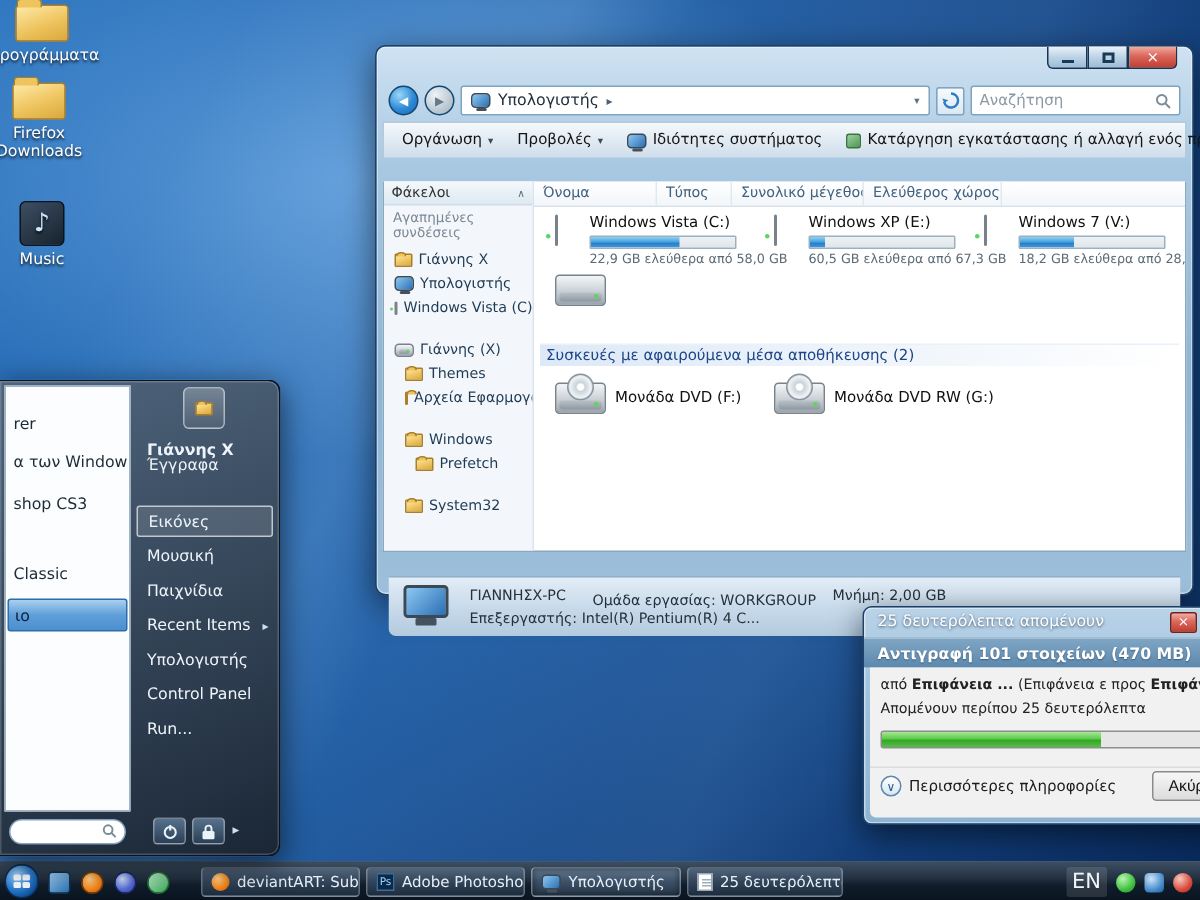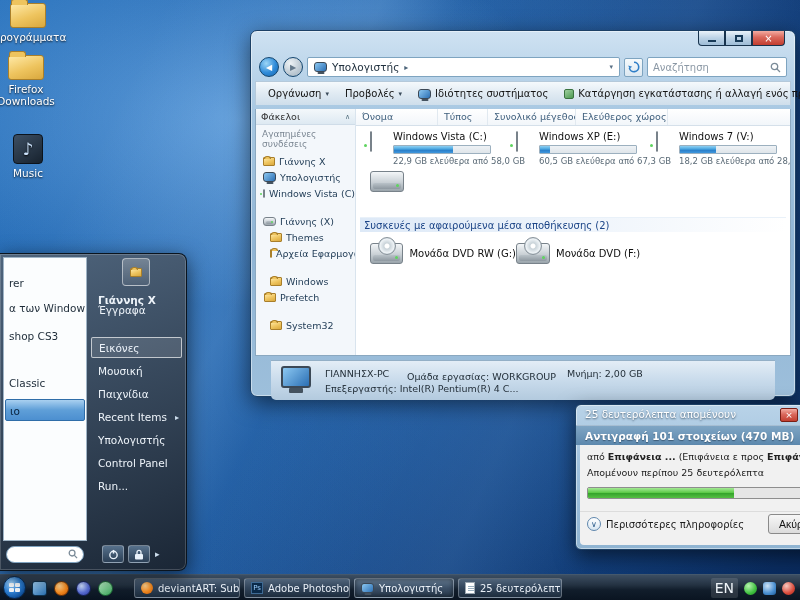--- a/index.html
+++ b/index.html
@@ -64,46 +64,46 @@
   .crumb-arrow{font-size:8px;color:#4a6378}
   .refresh{width:19px;height:19px;border:1px solid #7ea4c0;border-radius:2px;background:linear-gradient(#f6fafc,#dce8f1);display:flex;align-items:center;justify-content:center;flex:0 0 auto}
   .searchbox{width:140px;height:20px;background:#fff;border:1px solid #7ea4c0;border-radius:2px;display:flex;align-items:center;padding:0 5px;flex:0 0 auto}
   .searchbox input{flex:1;border:none;outline:none;font-size:10px;color:#333;width:100px;font-family:inherit;background:transparent}
   .searchbox input::placeholder{color:#8b98a5}
   .toolbar{height:24px;margin:0 4px;border:1px solid #b5c9da;border-bottom:none;display:flex;align-items:center;gap:2px;padding:0 5px;
     background:linear-gradient(#f5f9fc,#e1ebf3 48%,#cfdeeb)}
   .tb-item{display:inline-flex;align-items:center;gap:4px;height:20px;padding:0 7px;font-size:10px;color:#141414;border-radius:3px;white-space:nowrap}
   .tb-caret{font-size:7px;color:#3a4b5a}
   .tb-box{width:10px;height:10px;border-radius:2px;background:linear-gradient(145deg,#9fd0a0,#4d9a52);border:1px solid #3a7340}
-  .main{margin:4px 4px;height:247px;display:flex;background:#fff;border:1px solid #8aa8c0;border-top:none}
+  .main{margin:16px 4px;height:247px;display:flex;background:#fff;border:1px solid #8aa8c0;border-top:none}
   .sidebar{width:100px;background:#f3f7fb;border-right:1px solid #d9e4ee;overflow:hidden}
   .fband{height:16px;display:flex;align-items:center;background:linear-gradient(#f4f8fb,#dde9f2);border-bottom:1px solid #cfdce8;font-size:9.5px;color:#333;padding:0 5px}
   .fband .sp{flex:1}
   .fband .chev{font-size:7px;color:#55707f}
   .favlabel{font-size:9px;color:#7b8793;padding:4px 0 3px 6px}
   .tree{padding-left:0}
   .titem{display:flex;align-items:center;gap:4px;height:14px;margin-top:2px;font-size:9.5px;color:#1e3a54;white-space:nowrap;overflow:hidden}
-  .ind0{padding-left:7px}.ind1{padding-left:14px}.ind2{padding-left:8px}
+  .ind0{padding-left:7px}.ind1{padding-left:14px}.ind2{padding-left:21px}
   .gapup{margin-top:14px}
   .content{flex:1;position:relative;overflow:hidden}
   .colhead{display:flex;height:17px;border-bottom:1px solid #d5e0ea;background:linear-gradient(#ffffff,#f2f6fa)}
   .ch{font-size:9.5px;color:#41617e;padding:2px 0 0 6px;border-right:1px solid #e1e9f0;white-space:nowrap;overflow:hidden}
   .ch.c1{width:82px}.ch.c2{width:50px}.ch.c3{width:88px}.ch.c4{width:92px}.ch.cf{flex:1;border-right:none}
   .gband{height:15px;margin:4px 4px 2px 4px;background:linear-gradient(90deg,#dde9f7,rgba(221,233,247,0));
     font-size:10px;color:#1c4587;padding-left:4px;line-height:15px;border-top:1px solid #e9f1f9;white-space:nowrap}
   .drive-grid{margin:3px 0 0 14px;display:grid;grid-template-columns:146px 140px 146px;grid-auto-rows:40px}
   .drive{display:flex;gap:21px;padding-top:2px}
   .d-name{font-size:10px;color:#101010;line-height:12px;white-space:nowrap}
   .d-bar{margin-top:2px;width:98px;height:9px;border:1px solid #9cb0bf;border-radius:1px;background:linear-gradient(#eef2f5,#dfe5ea);overflow:hidden}
   .d-fill{height:100%;background:linear-gradient(#8fd0f2,#48a5e0 45%,#2a7fc9 60%,#3f97dd)}
   .d-free{margin-top:2px;font-size:8.5px;color:#5a6a76;white-space:nowrap}
   .dev-row{margin:5px 0 0 14px;display:grid;grid-template-columns:146px 160px}
   .dev{display:flex;align-items:center;gap:6px;height:32px}
   .dev-name{font-size:10px;color:#101010;white-space:nowrap}
-  .statusbar{position:relative;height:40px;margin:0 20px;border-top:1px solid #93afc6;border-radius:0 0 5px 5px;
+  .statusbar{position:relative;height:40px;margin:0 8px;border-top:1px solid #93afc6;border-radius:0 0 5px 5px;
     background:linear-gradient(#e3edf6,#c6d9ea 55%,#b3cade)}
   .sb-monitor{position:absolute;left:10px;top:5px}
   .sb-t{position:absolute;font-size:9.5px;color:#24303a;white-space:nowrap}
 
   
   .dialog{position:absolute;left:575px;top:404px;width:250px;height:146px;z-index:40;border-radius:6px;
     border:1px solid #1d4166;background:linear-gradient(#b9d3e8,#9ec0dc 45%,#8fb4d2);
     box-shadow:0 6px 20px rgba(0,0,0,.55), inset 0 0 0 1px rgba(255,255,255,.45)}
   .dlg-cap{position:relative;height:20px}
   .dlg-title{position:absolute;left:9px;top:3px;font-size:10.5px;color:#fff;text-shadow:0 1px 2px rgba(10,30,50,.7)}
@@ -351,27 +351,27 @@
         <div class="drive">
           <div class="hdd"></div>
         </div>
       </div>
       <div class="gband" style="margin-top:8px">Συσκευές με αφαιρούμενα μέσα αποθήκευσης (2)</div>
       <div class="dev-row">
         <div class="dev">
           <div class="hdd">
               <span class="disc"></span>
             </div>
-          <span class="dev-name">Μονάδα DVD RW (G:)</span>
+          <span class="dev-name">Μονάδα DVD (F:)</span>
         </div>
         <div class="dev">
           <div class="hdd">
               <span class="disc"></span>
             </div>
-          <span class="dev-name">Μονάδα DVD (F:)</span>
+          <span class="dev-name">Μονάδα DVD RW (G:)</span>
         </div>
       </div>
     </div>
   </div>
   <div class="statusbar">
     <div class="sb-monitor monitor"></div>
     <span class="sb-t" style="left:54px;top:7px">ΓΙΑΝΝΗΣΧ-PC</span>
     <span class="sb-t" style="left:136px;top:10px">Ομάδα εργασίας: WORKGROUP</span>
     <span class="sb-t" style="left:296px;top:7px">Μνήμη: 2,00 GB</span>
     <span class="sb-t" style="left:54px;top:22px">Επεξεργαστής: Intel(R) Pentium(R) 4 C...</span>

